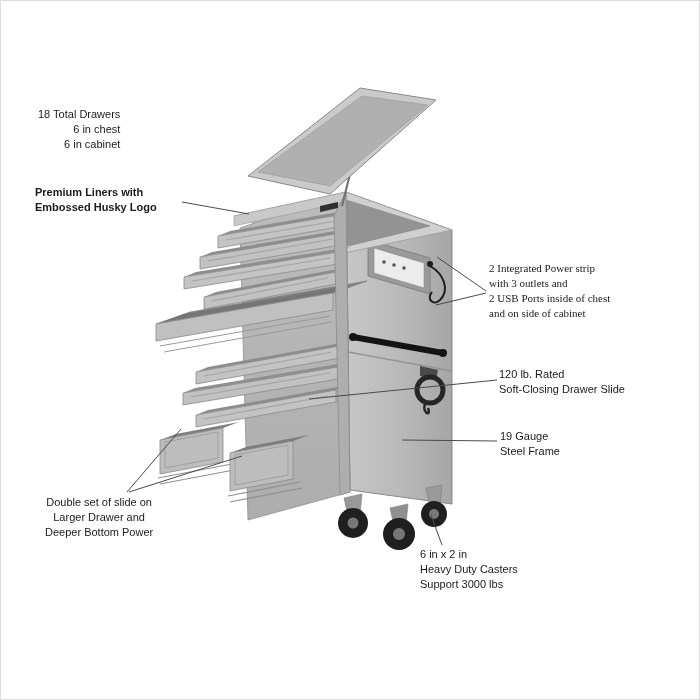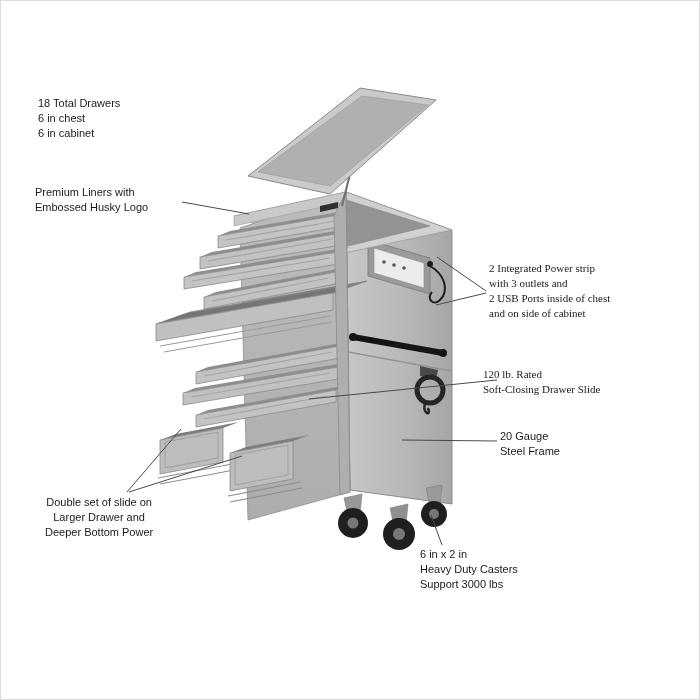--- a/index.html
+++ b/index.html
@@ -14,24 +14,24 @@
   }
   .stage svg { position: absolute; left: 0; top: 0; }
   .ann {
     position: absolute;
     font-size: 11px;
     line-height: 15px;
     color: #1a1a1a;
     white-space: nowrap;
     z-index: 5;
   }
-  .ann-total-drawers { left: 38px;  top: 96px;  }
-  .ann-premium-liners{ left: 35px;  top: 185px; }
+  .ann-total-drawers { left: 38px;  top: 107px; text-align: right;  }
+  .ann-premium-liners{ left: 35px;  top: 185px; font-weight: bold; }
   .ann-power-strip   { left: 489px; top: 261px; font-family: Liberation Serif, serif; }
-  .ann-drawer-slide  { left: 483px; top: 367px; font-family: Liberation Serif, serif; }
+  .ann-drawer-slide  { left: 499px; top: 367px; }
   .ann-steel-frame   { left: 500px; top: 429px; }
   .ann-double-slide  { left: 45px;  top: 495px; text-align: center; }
   .ann-casters       { left: 420px; top: 547px; }
 </style>
 </head>
 <body>
 
 <div class="stage">
 
   <svg width="700" height="700" viewBox="0 0 700 700">
@@ -201,21 +201,21 @@
     <div>2 USB Ports inside of chest</div>
     <div>and on side of cabinet</div>
   </div>
 
   <div class="ann ann-drawer-slide">
     <div>120 lb. Rated</div>
     <div>Soft-Closing Drawer Slide</div>
   </div>
 
   <div class="ann ann-steel-frame">
-    <div>20 Gauge</div>
+    <div>19 Gauge</div>
     <div>Steel Frame</div>
   </div>
 
   <div class="ann ann-double-slide">
     <div>Double set of slide on</div>
     <div>Larger Drawer and</div>
     <div>Deeper Bottom Power</div>
   </div>
 
   <div class="ann ann-casters">

